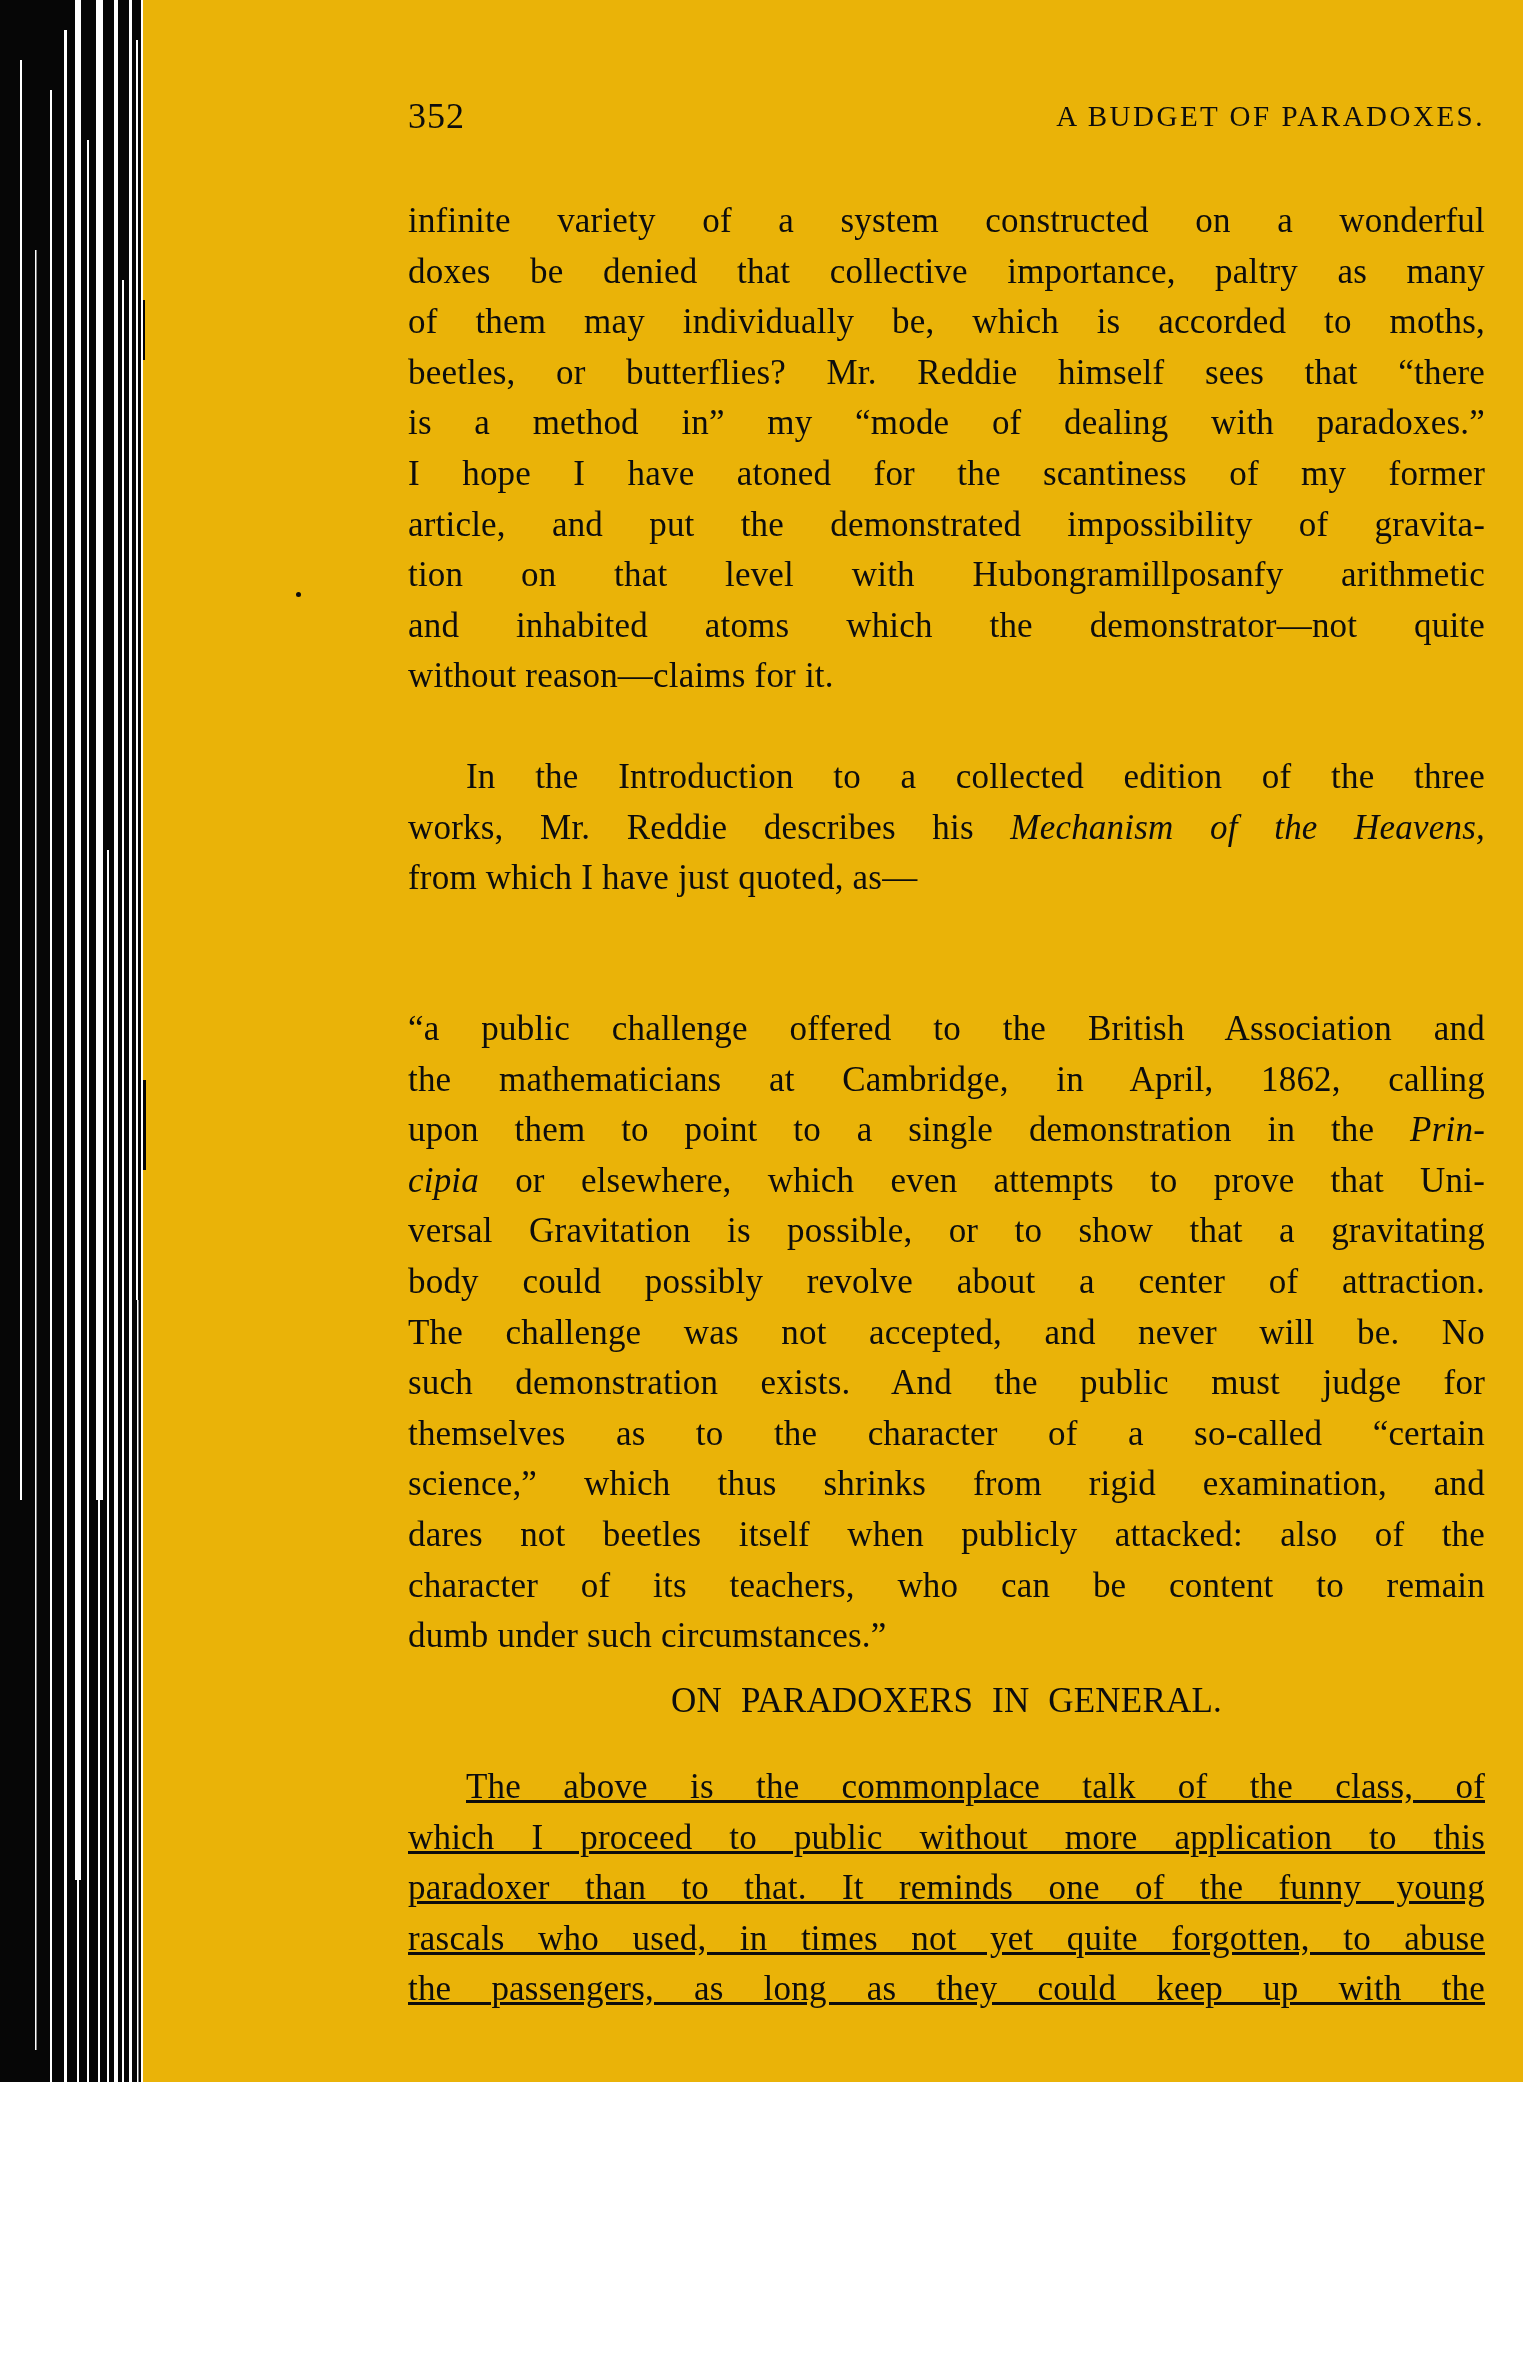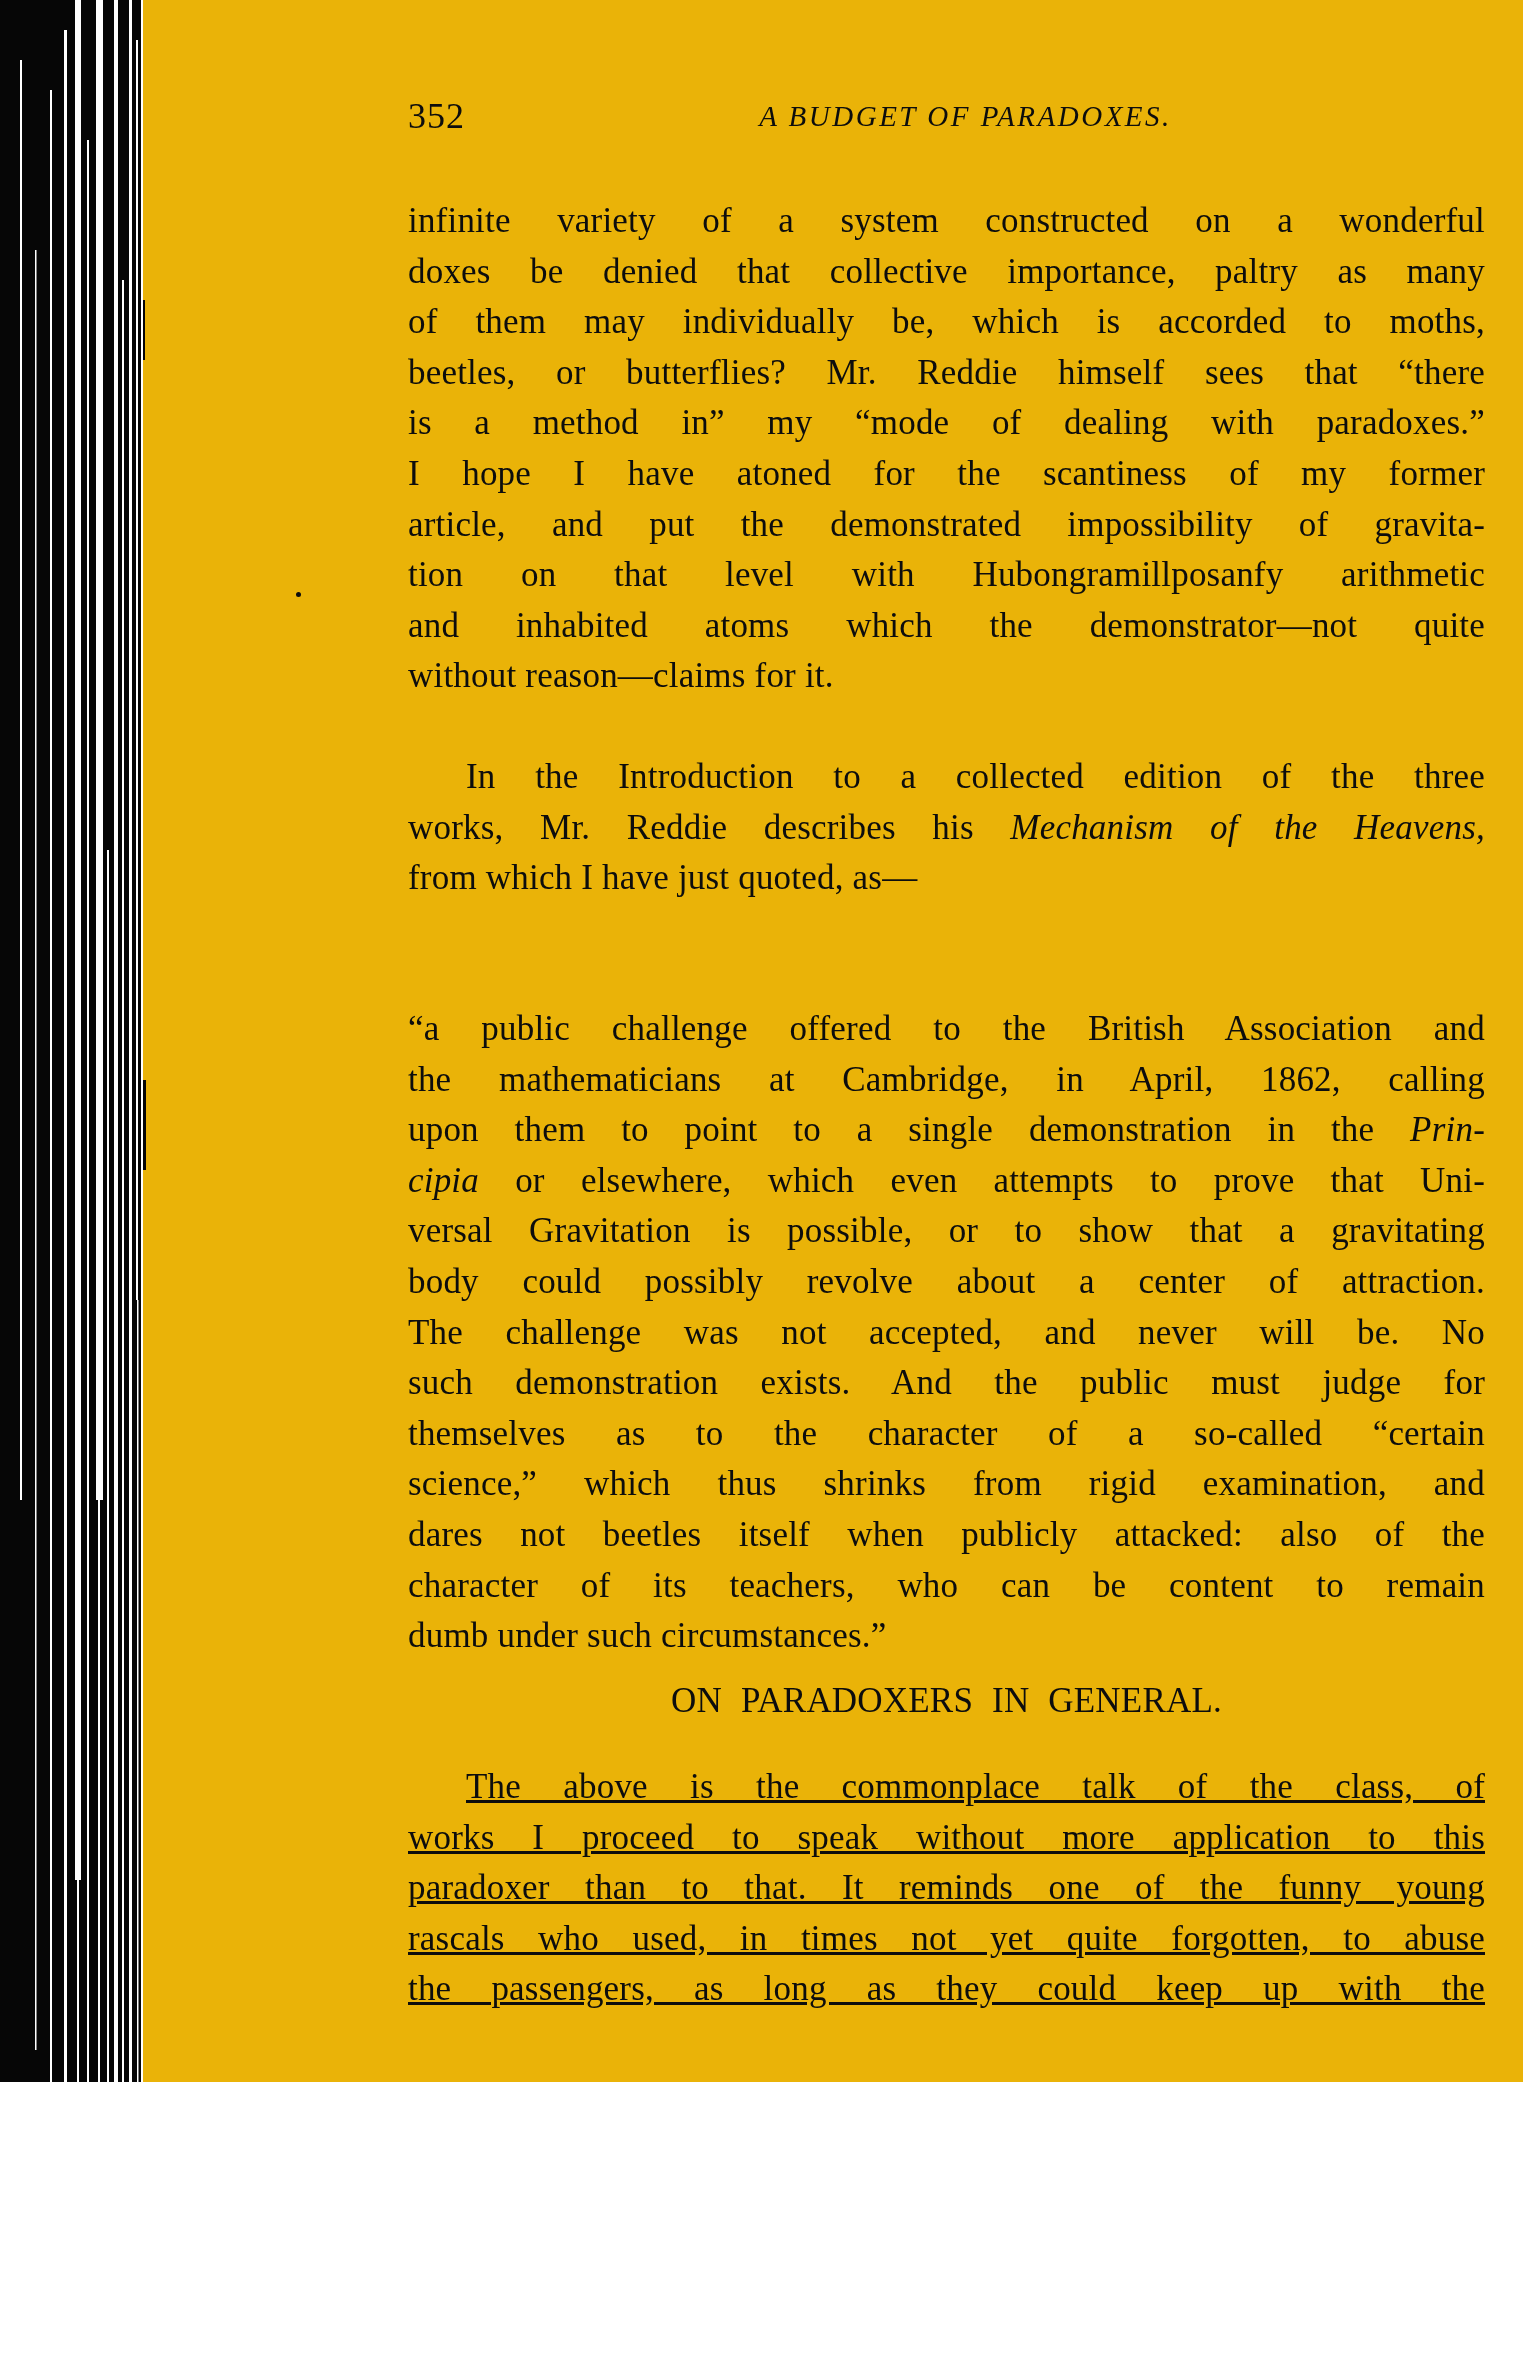--- a/index.html
+++ b/index.html
@@ -8,21 +8,21 @@
     background:#eab308; overflow:hidden;
     font-family:"Liberation Serif", serif;
     color:#0d0d0d;
   }
   
   .gutter { position:absolute; left:0; top:0; width:150px; height:2361px; }
 
   
   .header { position:absolute; left:408px; top:94px; width:1077px; height:46px; }
   .page-num { position:absolute; left:0; top:0; font-size:36px; line-height:44px; letter-spacing:1px; }
-  .running-title { text-align:center; font-size:29px; line-height:44px; letter-spacing:2.5px; padding-left:38px; white-space:nowrap;font-style:italic; }
+  .running-title { text-align:right; font-size:29px; line-height:44px; letter-spacing:2.5px; padding-left:38px; white-space:nowrap; }
 
   
   #text-blocks .block {
     position:absolute; left:408px; width:1077px;
     font-size:35px; line-height:50.6px; letter-spacing:0.2px;
   }
   [data-block="p1"]    { top:196px; }
   [data-block="p2"]    { top:752px; }
   [data-block="quote"] { top:956px;margin-top:48px; }
   [data-block="heading"] {
@@ -104,21 +104,21 @@
         <div class="line j"><span>such demonstration exists. And the public must judge for</span></div>
         <div class="line j"><span>themselves as to the character of a so-called “certain</span></div>
         <div class="line j"><span>science,” which thus shrinks from rigid examination, and</span></div>
         <div class="line j"><span>dares not beetles itself when publicly attacked: also of the</span></div>
         <div class="line j"><span>character of its teachers, who can be content to remain</span></div>
         <div class="line"><span>dumb under such circumstances.”</span></div>
       </div>
       <div class="block heading" data-block="heading">ON PARADOXERS IN GENERAL.</div>
       <div class="block paragraph" data-block="p3">
         <div class="line j indent"><span>The above is the commonplace talk of the class, of</span></div>
-        <div class="line j"><span>works I proceed to speak without more application to this</span></div>
+        <div class="line j"><span>which I proceed to public without more application to this</span></div>
         <div class="line j"><span>paradoxer than to that. It reminds one of the funny young</span></div>
         <div class="line j"><span>rascals who used, in times not yet quite forgotten, to abuse</span></div>
         <div class="line j"><span>the passengers, as long as they could keep up with the</span></div>
       </div>
     </div>
 
   <div class="speck speck-1"></div>
 
 </div>
 

